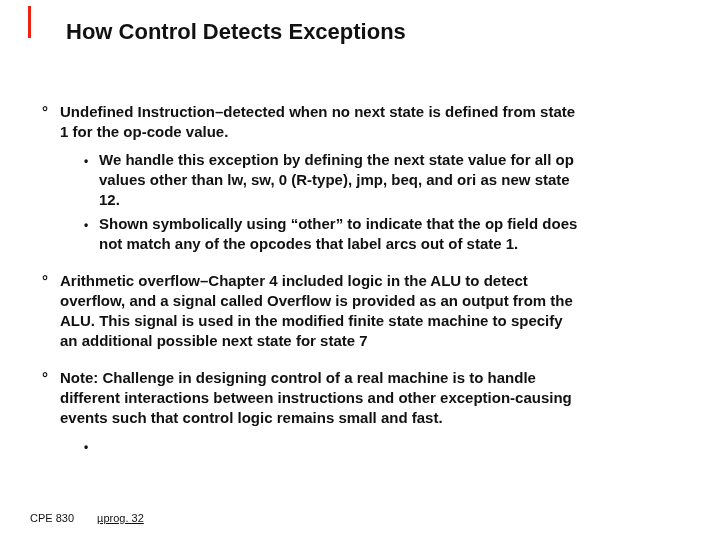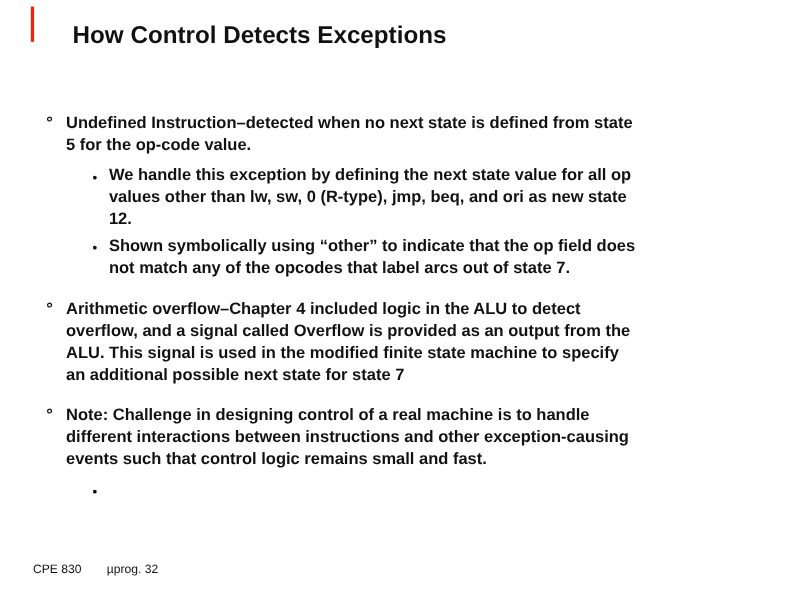--- a/index.html
+++ b/index.html
@@ -64,45 +64,45 @@
   .btext { white-space: pre-line; }
   .footer-left {
     position: absolute;
     left: 30px;
     top: 512px;
     font-size: 11px;
     font-weight: normal;
     color: #111111;
     white-space: nowrap;
   }
-  .footer-left .page { margin-left: 20px; }
+  .footer-left .page { margin-left: 20px; text-decoration: underline; }
   .footer-right {
     position: absolute;
     right: 17px;
     top: 513px;
     font-size: 10.5px;
     font-weight: normal;
     color: #cc3333;
     white-space: nowrap;
   }
 </style>
 </head>
 <body>
 
 <div class="slide">
   <div class="accent-line" style="background: rgb(238, 34, 17);"></div>
   <h1 class="title">How Control Detects Exceptions</h1>
   <div class="content">
       <div class="b-main"><span class="marker">°</span><span class="btext">Undefined Instruction–detected when no next state is defined from state
-5 for the op-code value.</span></div>
+1 for the op-code value.</span></div>
       <div class="b-sub"><span class="marker">•</span><span class="btext">We handle this exception by defining the next state value for all op
 values other than lw, sw, 0 (R-type), jmp, beq, and ori as new state
 12.</span></div>
       <div class="b-sub"><span class="marker">•</span><span class="btext">Shown symbolically using “other” to indicate that the op field does
-not match any of the opcodes that label arcs out of state 7.</span></div>
+not match any of the opcodes that label arcs out of state 1.</span></div>
       <div class="b-main"><span class="marker">°</span><span class="btext">Arithmetic overflow–Chapter 4 included logic in the ALU to detect
 overflow, and a signal called Overflow is provided as an output from the
 ALU. This signal is used in the modified finite state machine to specify
 an additional possible next state for state 7</span></div>
       <div class="b-main"><span class="marker">°</span><span class="btext">Note: Challenge in designing control of a real machine is to handle
 different interactions between instructions and other exception-causing
 events such that control logic remains small and fast.</span></div>
       <div class="b-sub"><span class="marker">•</span></div>
     </div>
   <div class="footer-left">

